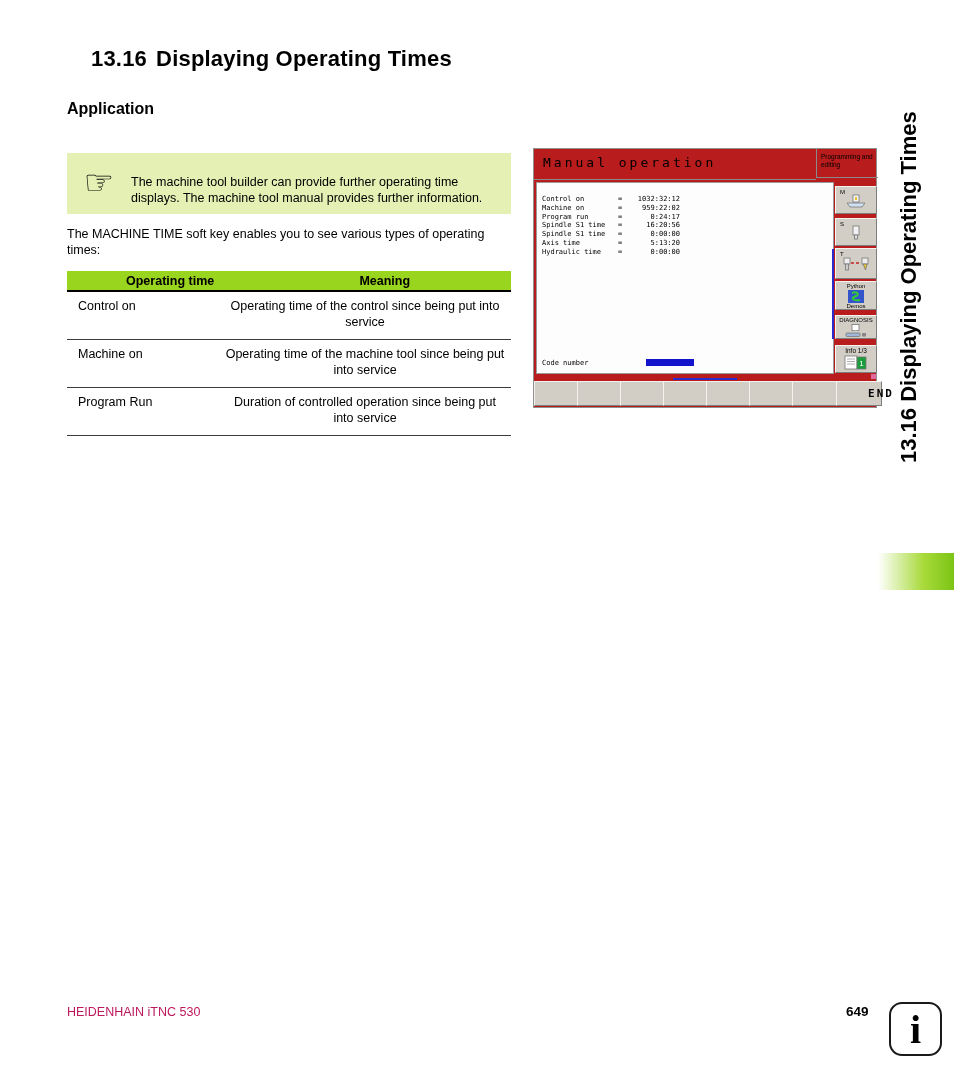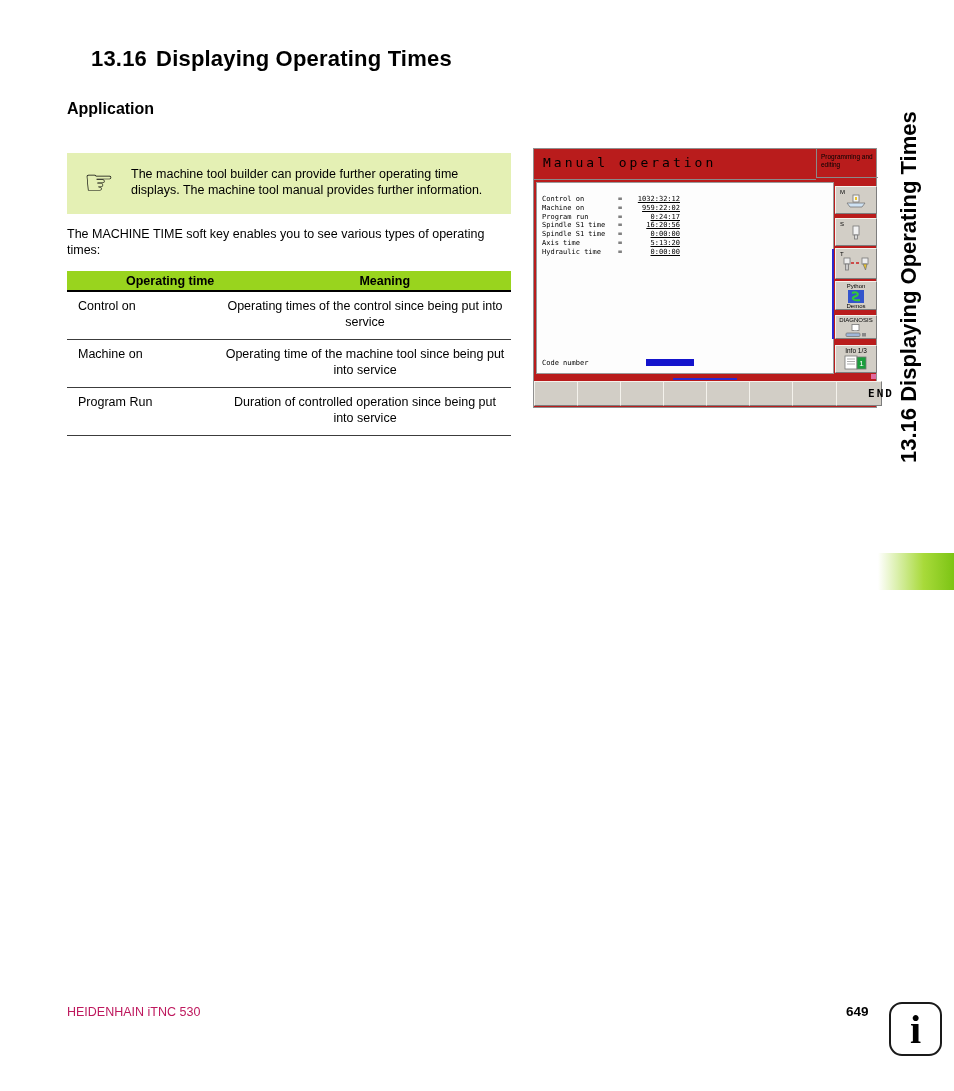--- a/index.html
+++ b/index.html
@@ -9,21 +9,21 @@
   }
 
   
   .chapter-title { position:absolute; left:67px; top:46px; font-size:22px; font-weight:bold; letter-spacing:0.2px; }
   .chapter-title .num { margin-right:9px;margin-left:24px; }
   .section-title { position:absolute; left:67px; top:100px; font-size:16px; font-weight:bold; }
 
   
   .note-box { position:absolute; left:67px; top:153px; width:444px; height:61px; background:#e4f0b4; display:flex; }
   .note-icon { width:64px; text-align:center; font-size:34px; line-height:58px; }
-  .note-text { font-size:12.5px; line-height:15.5px; padding-top:14px; width:368px; }
+  .note-text { font-size:12.5px; line-height:15.5px; padding-top:22px; width:368px; }
 
   
   .intro { position:absolute; left:67px; top:227px; width:437px; font-size:12.5px; line-height:15.5px; }
 
   
   .op-table { position:absolute; left:67px; top:271px; width:444px; font-size:12.5px; }
   .t-head { background:#99d41e; border-bottom:2.5px solid #000; display:flex; height:19px; align-items:center; font-weight:bold;padding-left:48px; }
   .t-head .c1 { padding-left:11px; width:147px; }
   .t-row { display:flex; border-bottom:1px solid #3c3c3c; padding:7px 0 9px 0; line-height:15.5px; }
   .t-row .c1 { padding-left:11px; width:147px; }
@@ -37,21 +37,21 @@
                 font-size:13px; letter-spacing:3px; padding:6px 0 0 9px; box-sizing:border-box; white-space:nowrap; }
   .tnc-tab { position:absolute; left:282px; top:0; width:62px; height:29px; box-sizing:border-box;
              border-left:1px solid #8a8a8a; border-bottom:1px solid #8a8a8a;
              font-family:"Liberation Sans",sans-serif; font-size:6.5px; line-height:8px; padding:4px 0 0 4px; }
   .tnc-main { position:absolute; left:2px; top:33px; width:298px; height:192px; background:#fdfdfd;
               border:1px solid #9a9a9a; box-sizing:border-box; }
   .op-lines { position:absolute; left:5px; top:12px; font-size:7px; line-height:8.8px; }
   .op-line { display:flex; }
   .op-line .ol { width:76px; }
   .op-line .oe { width:12px; }
-  .op-line .ov { width:50px; text-align:right;text-decoration:underline; }
+  .op-line .ov { width:50px; text-align:right; }
   .code-row { position:absolute; left:5px; bottom:6px; font-size:7px; display:flex; }
   .code-field { margin-left:58px; width:48px; height:7px; background:#1414cc; }
   .blue-underline { position:absolute; left:139px; top:229px; width:64px; height:2px; background:#2a2acd; }
   .blue-vline { position:absolute; left:298px; top:100px; width:2px; height:90px; background:#2a2acd; }
 
   .skey { position:absolute; left:301px; width:42px; background:#d2cec6; box-sizing:border-box;
           border-top:1px solid #f4f2ec; border-left:1px solid #f4f2ec;
           border-right:1px solid #7d7d7d; border-bottom:1px solid #7d7d7d;
           font-family:"Liberation Sans",sans-serif; text-align:center; }
   .skey .klet { position:absolute; left:4px; top:2px; font-size:6px; }
@@ -100,21 +100,21 @@
 
   <p class="intro" style="margin:0;">The MACHINE TIME soft key enables you to see various types of operating times:</p>
 
   <div class="op-table">
     <div class="t-head">
       <div class="c1">Operating time</div>
       <div class="c2">Meaning</div>
     </div>
     <div class="t-row">
       <div class="c1">Control on</div>
-      <div class="c2">Operating times of the control since being put into service</div>
+      <div class="c2">Operating time of the control since being put into service</div>
     </div>
     <div class="t-row">
       <div class="c1">Machine on</div>
       <div class="c2">Operating time of the machine tool since being put into service</div>
     </div>
     <div class="t-row">
       <div class="c1">Program Run</div>
       <div class="c2">Duration of controlled operation since being put into service</div>
     </div>
   </div>

